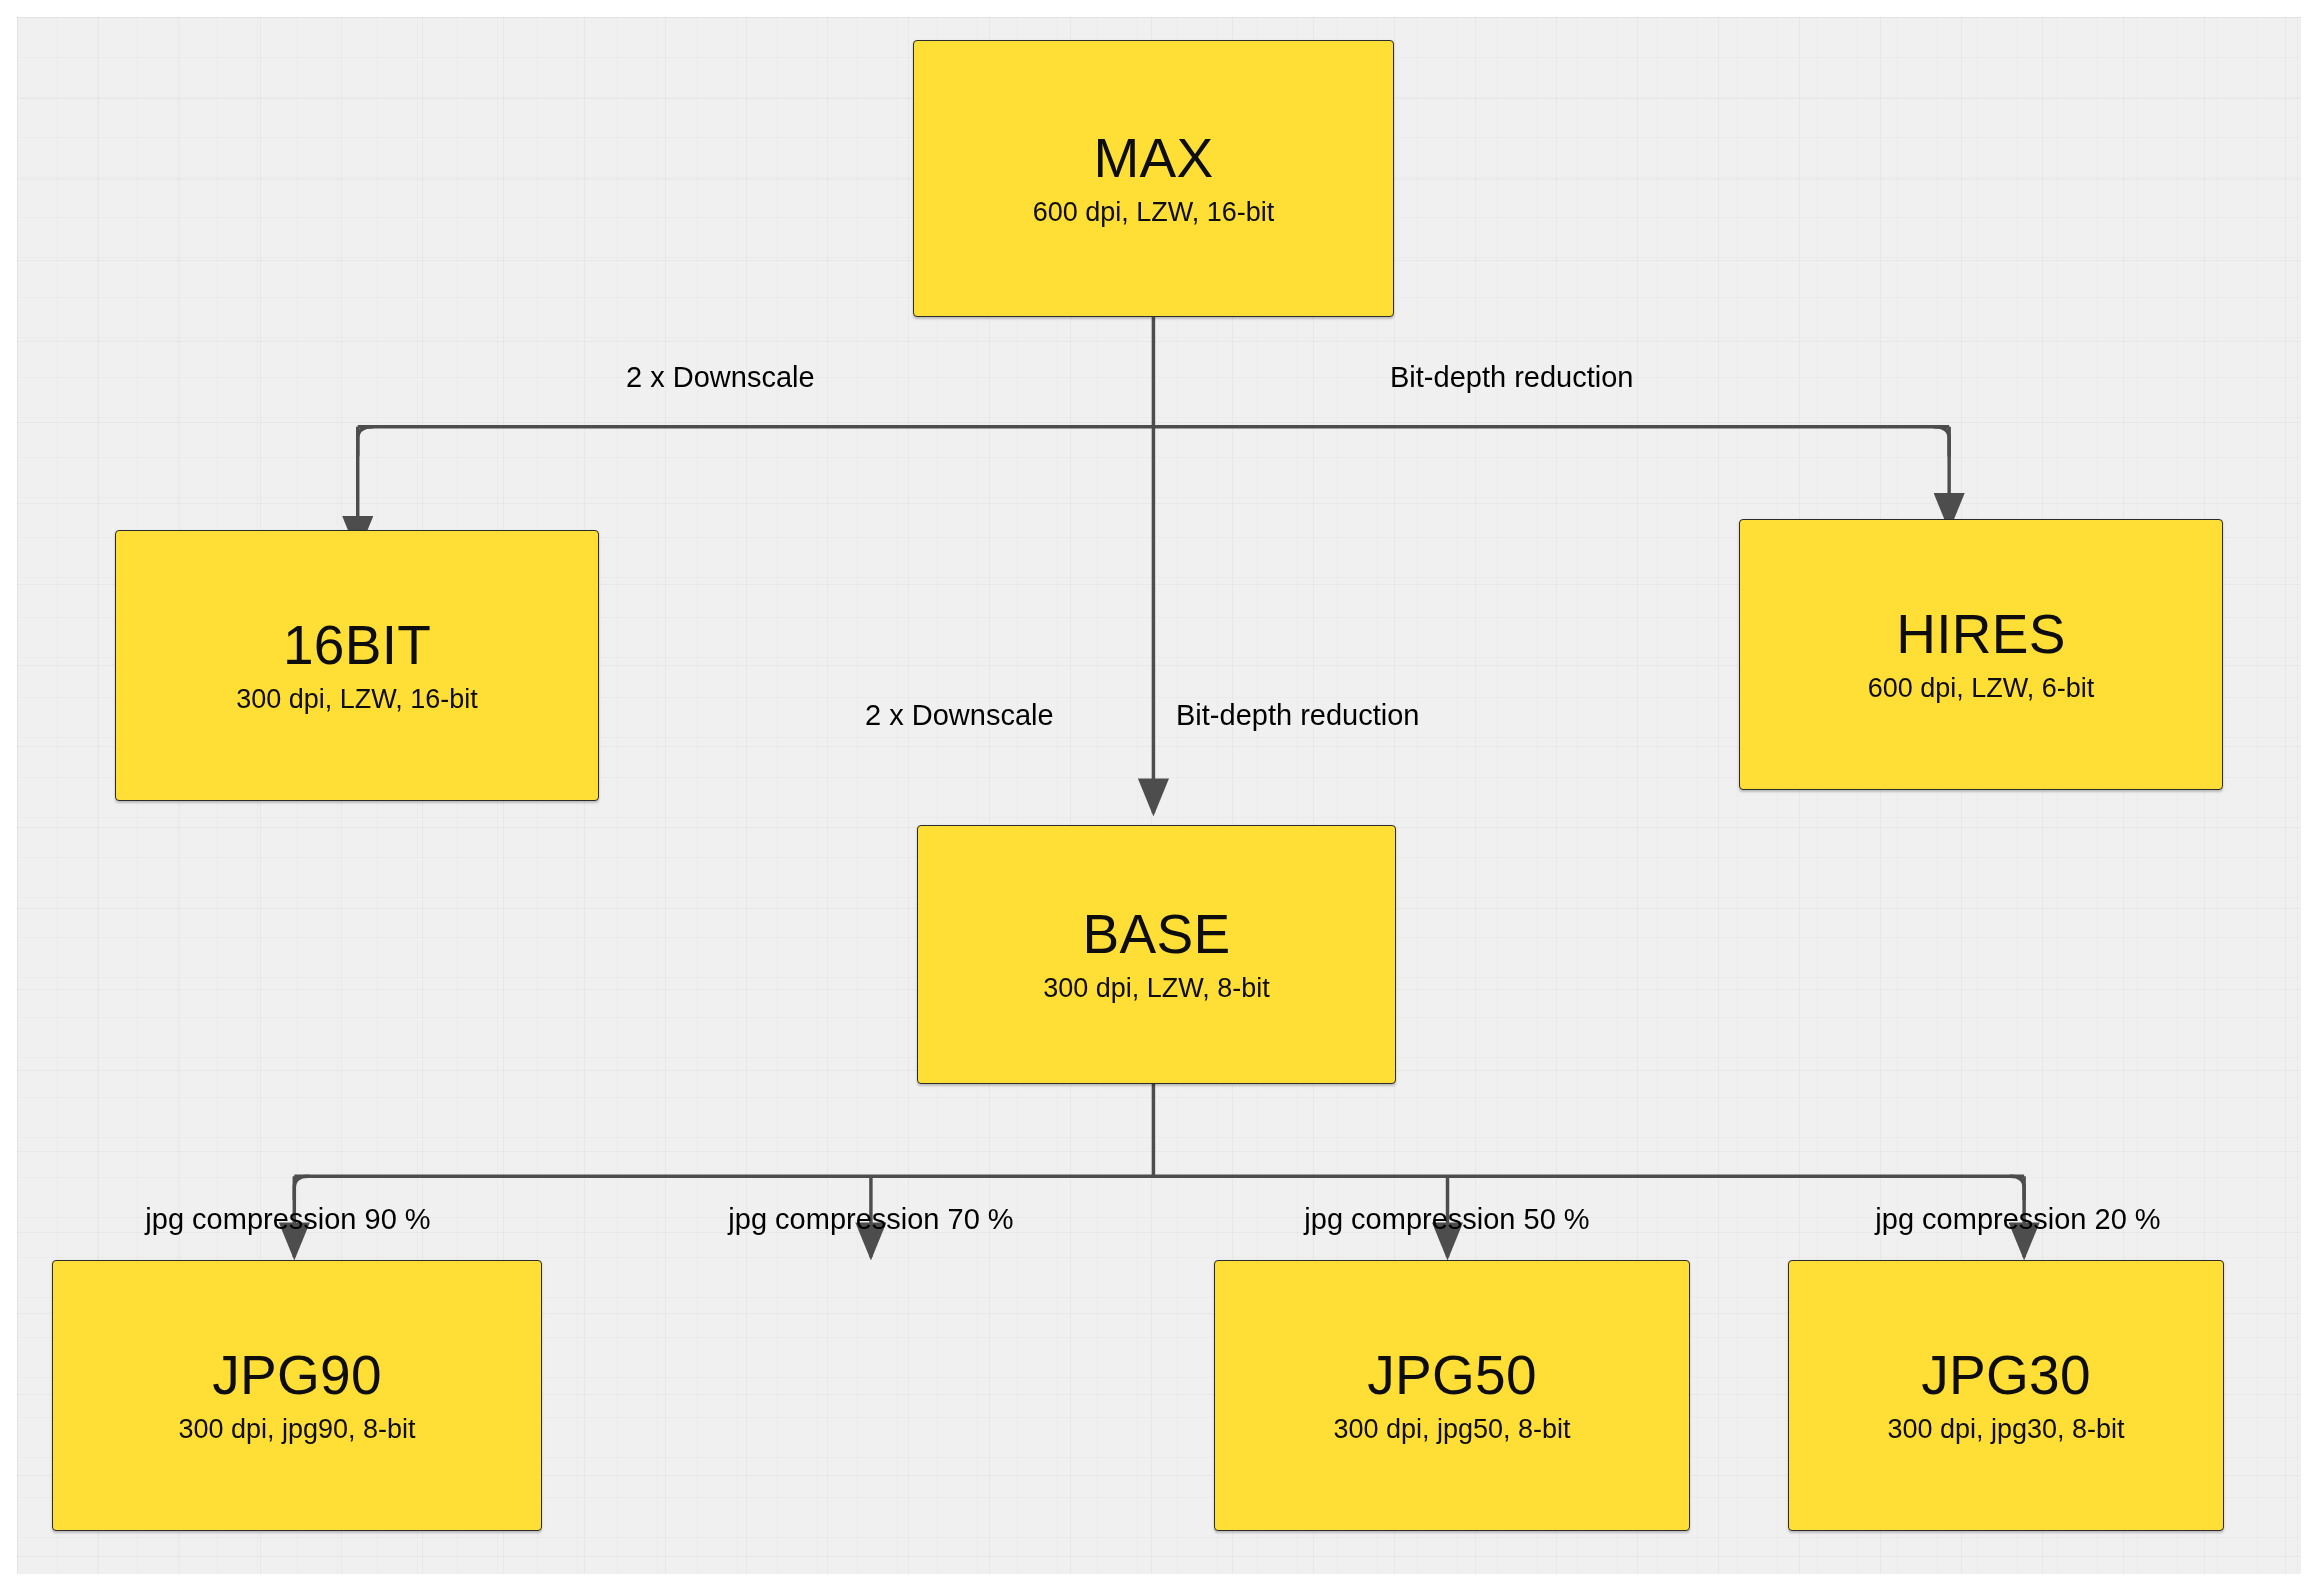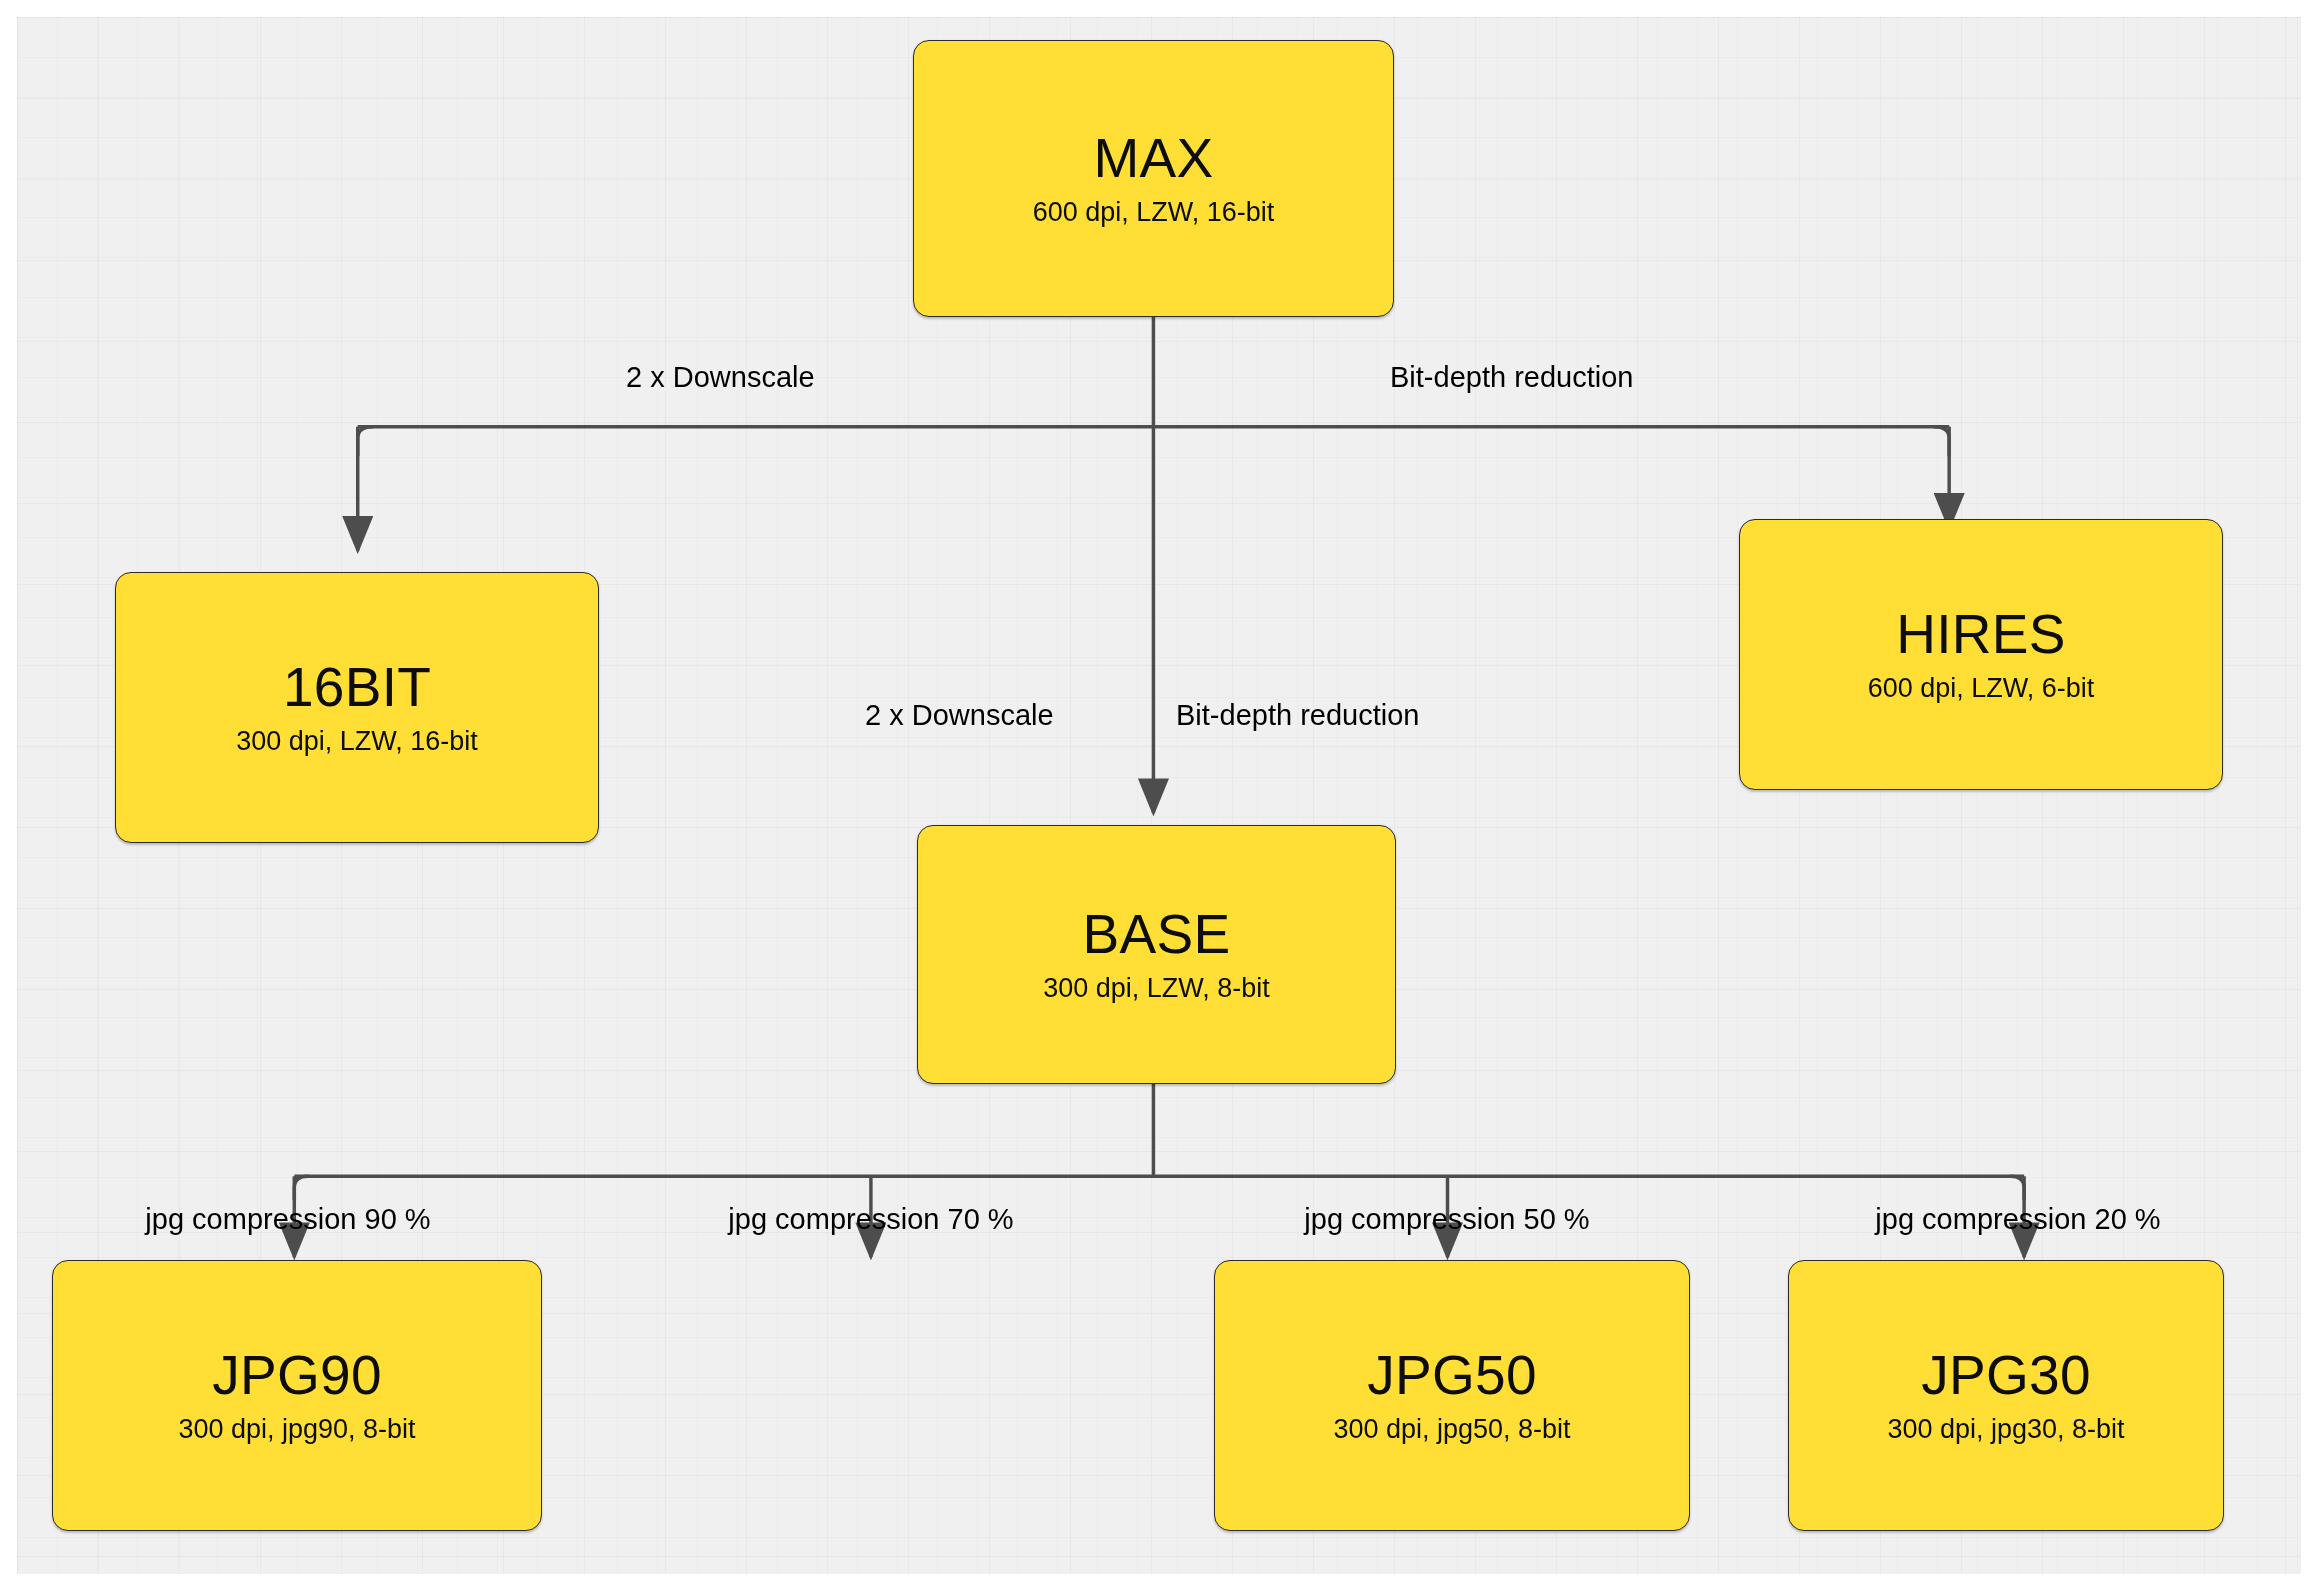--- a/index.html
+++ b/index.html
@@ -40,21 +40,21 @@
     left: 0; top: 0;
     width: 2319px;
     height: 1592px;
   }
   
   .node {
     position: absolute;
     box-sizing: border-box;
     background: #FFDE35;
     border: 1.7px solid #2b2b2b;
-    border-radius: 16px;
+    border-radius: 4px;
     display: flex;
     flex-direction: column;
     align-items: center;
     justify-content: center;
     box-shadow: 0 1.7px 2.3px rgba(0,0,0,0.22);
   }
   .node .title {
     color: #0d0d0d;
     font-size: 55px;
     font-weight: 400;
@@ -125,21 +125,21 @@
       <path d="M 510,2080 L 510,2060 Q 510,2040 534,2040"></path>
       <path d="M 3510,2080 L 3510,2060 Q 3510,2040 3486,2040"></path>
     </g>
   </svg>
 
   <div class="node" style="left:913px; top:40px; width:481px; height:277px;">
     <div class="title">MAX</div>
     <div class="subtitle">600 dpi, LZW, 16-bit</div>
   </div>
 
-  <div class="node" style="left:115px; top:530px; width:484px; height:271px;margin-top:42px;">
+  <div class="node" style="left:115px; top:530px; width:484px; height:271px;">
     <div class="title">16BIT</div>
     <div class="subtitle">300 dpi, LZW, 16-bit</div>
   </div>
 
   <div class="node" style="left:1698px; top:519px; width:484px; height:271px;margin-left:41px;">
     <div class="title">HIRES</div>
     <div class="subtitle">600 dpi, LZW, 6-bit</div>
   </div>
 
   <div class="node" style="left:917px; top:825px; width:479px; height:259px;">

